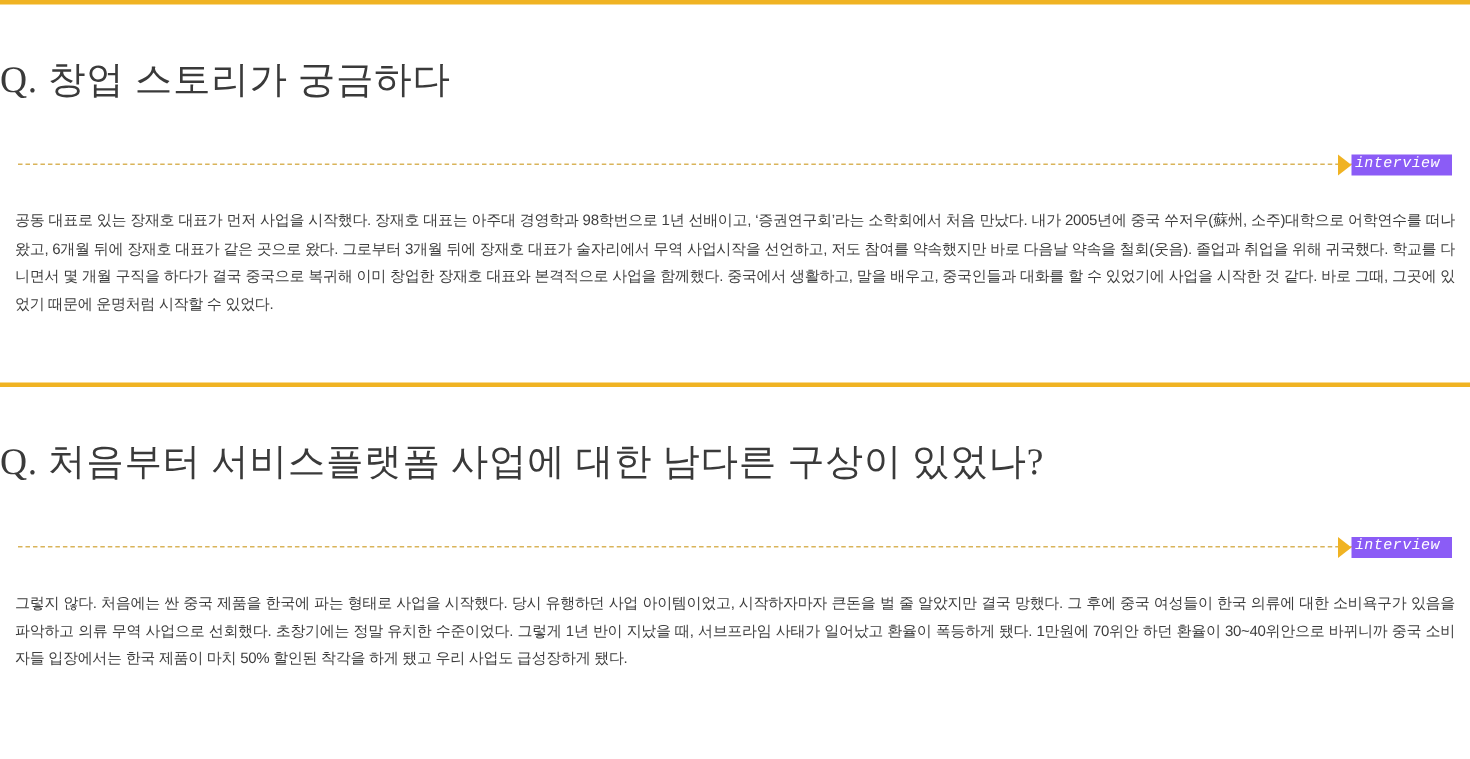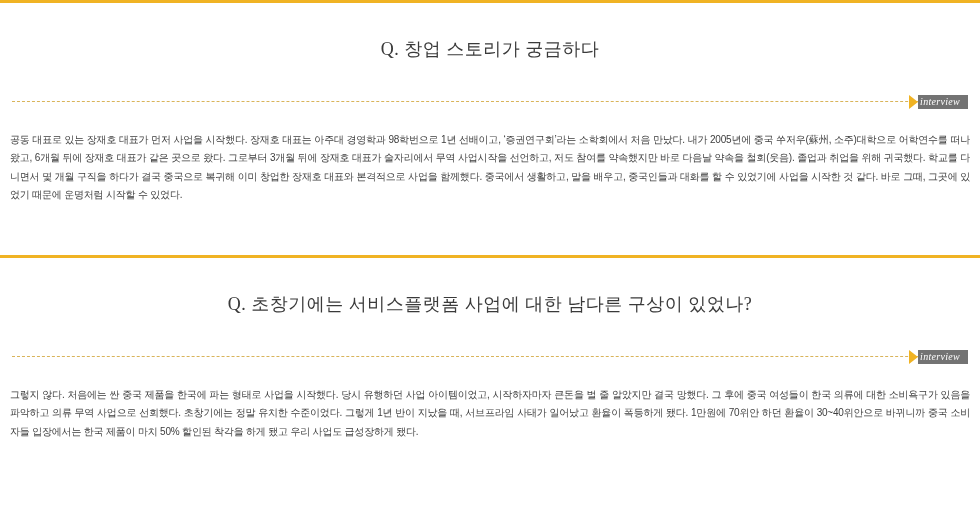--- a/index.html
+++ b/index.html
@@ -30,23 +30,22 @@
   }
   .section {
     position: absolute;
     left: 0;
     width: 980px;
   }
   .section-1 { top: 3px; }
   .section-2 { top: 258px; }
 
   .q-title {
-    text-align: center;
     font-family: "Liberation Serif", serif;
-    font-size: 18px;
+    font-size: 25px;
     color: #3a3a3a;
     letter-spacing: 0.5px;
     padding-top: 36px;
     padding-bottom: 0;
     line-height: 1.2;
     font-weight: normal;
     margin: 0;
   }
 
   .interview-bar {
@@ -72,29 +71,29 @@
   }
   .interview-tag .arrow {
     width: 0;
     height: 0;
     border-top: 7px solid transparent;
     border-bottom: 7px solid transparent;
     border-left: 9px solid #f0b323;
     display: block;
   }
   .interview-tag .label {
-    background: #737373;
+    background: #8b5cf6;
     color: #ffffff;
     font-size: 10px;
     font-style: italic;
     line-height: 14px;
     height: 14px;
     padding: 0 8px 0 2px;
     letter-spacing: 0.3px;
-    font-family: Liberation Serif, serif;
+    font-family: Liberation Mono, monospace;
   }
 
   .answer {
     margin: 22px 10px 0 10px;
     font-size: 10px;
     line-height: 1.85;
     color: #3d3d3d;
     text-align: justify;
     font-family: "Liberation Sans", sans-serif;
     letter-spacing: -0.2px;
@@ -124,21 +123,21 @@
         <span class="arrow"></span>
         <span class="label">interview</span>
       </div>
     </div>
     <p class="answer">공동 대표로 있는 장재호 대표가 먼저 사업을 시작했다. 장재호 대표는 아주대 경영학과 98학번으로 1년 선배이고, ‘증권연구회’라는 소학회에서 처음 만났다. 내가 2005년에 중국 쑤저우(蘇州, 소주)대학으로 어학연수를 떠나왔고, 6개월 뒤에 장재호 대표가 같은 곳으로 왔다. 그로부터 3개월 뒤에 장재호 대표가 술자리에서 무역 사업시작을 선언하고, 저도 참여를 약속했지만 바로 다음날 약속을 철회(웃음). 졸업과 취업을 위해 귀국했다. 학교를 다니면서 몇 개월 구직을 하다가 결국 중국으로 복귀해 이미 창업한 장재호 대표와 본격적으로 사업을 함께했다. 중국에서 생활하고, 말을 배우고, 중국인들과 대화를 할 수 있었기에 사업을 시작한 것 같다. 바로 그때, 그곳에 있었기 때문에 운명처럼 시작할 수 있었다.</p>
   </div>
 
   <div class="mid-rule"></div>
 
   <div class="section section-2">
-    <h2 class="q-title">Q. 초창기에는 서비스플랫폼 사업에 대한 남다른 구상이 있었나?</h2>
+    <h2 class="q-title">Q. 처음부터 서비스플랫폼 사업에 대한 남다른 구상이 있었나?</h2>
     <div class="interview-bar">
       <div class="dashed"></div>
       <div class="interview-tag">
         <span class="arrow"></span>
         <span class="label">interview</span>
       </div>
     </div>
     <p class="answer">그렇지 않다. 처음에는 싼 중국 제품을 한국에 파는 형태로 사업을 시작했다. 당시 유행하던 사업 아이템이었고, 시작하자마자 큰돈을 벌 줄 알았지만 결국 망했다. 그 후에 중국 여성들이 한국 의류에 대한 소비욕구가 있음을 파악하고 의류 무역 사업으로 선회했다. 초창기에는 정말 유치한 수준이었다. 그렇게 1년 반이 지났을 때, 서브프라임 사태가 일어났고 환율이 폭등하게 됐다. 1만원에 70위안 하던 환율이 30~40위안으로 바뀌니까 중국 소비자들 입장에서는 한국 제품이 마치 50% 할인된 착각을 하게 됐고 우리 사업도 급성장하게 됐다.</p>
   </div>
 

